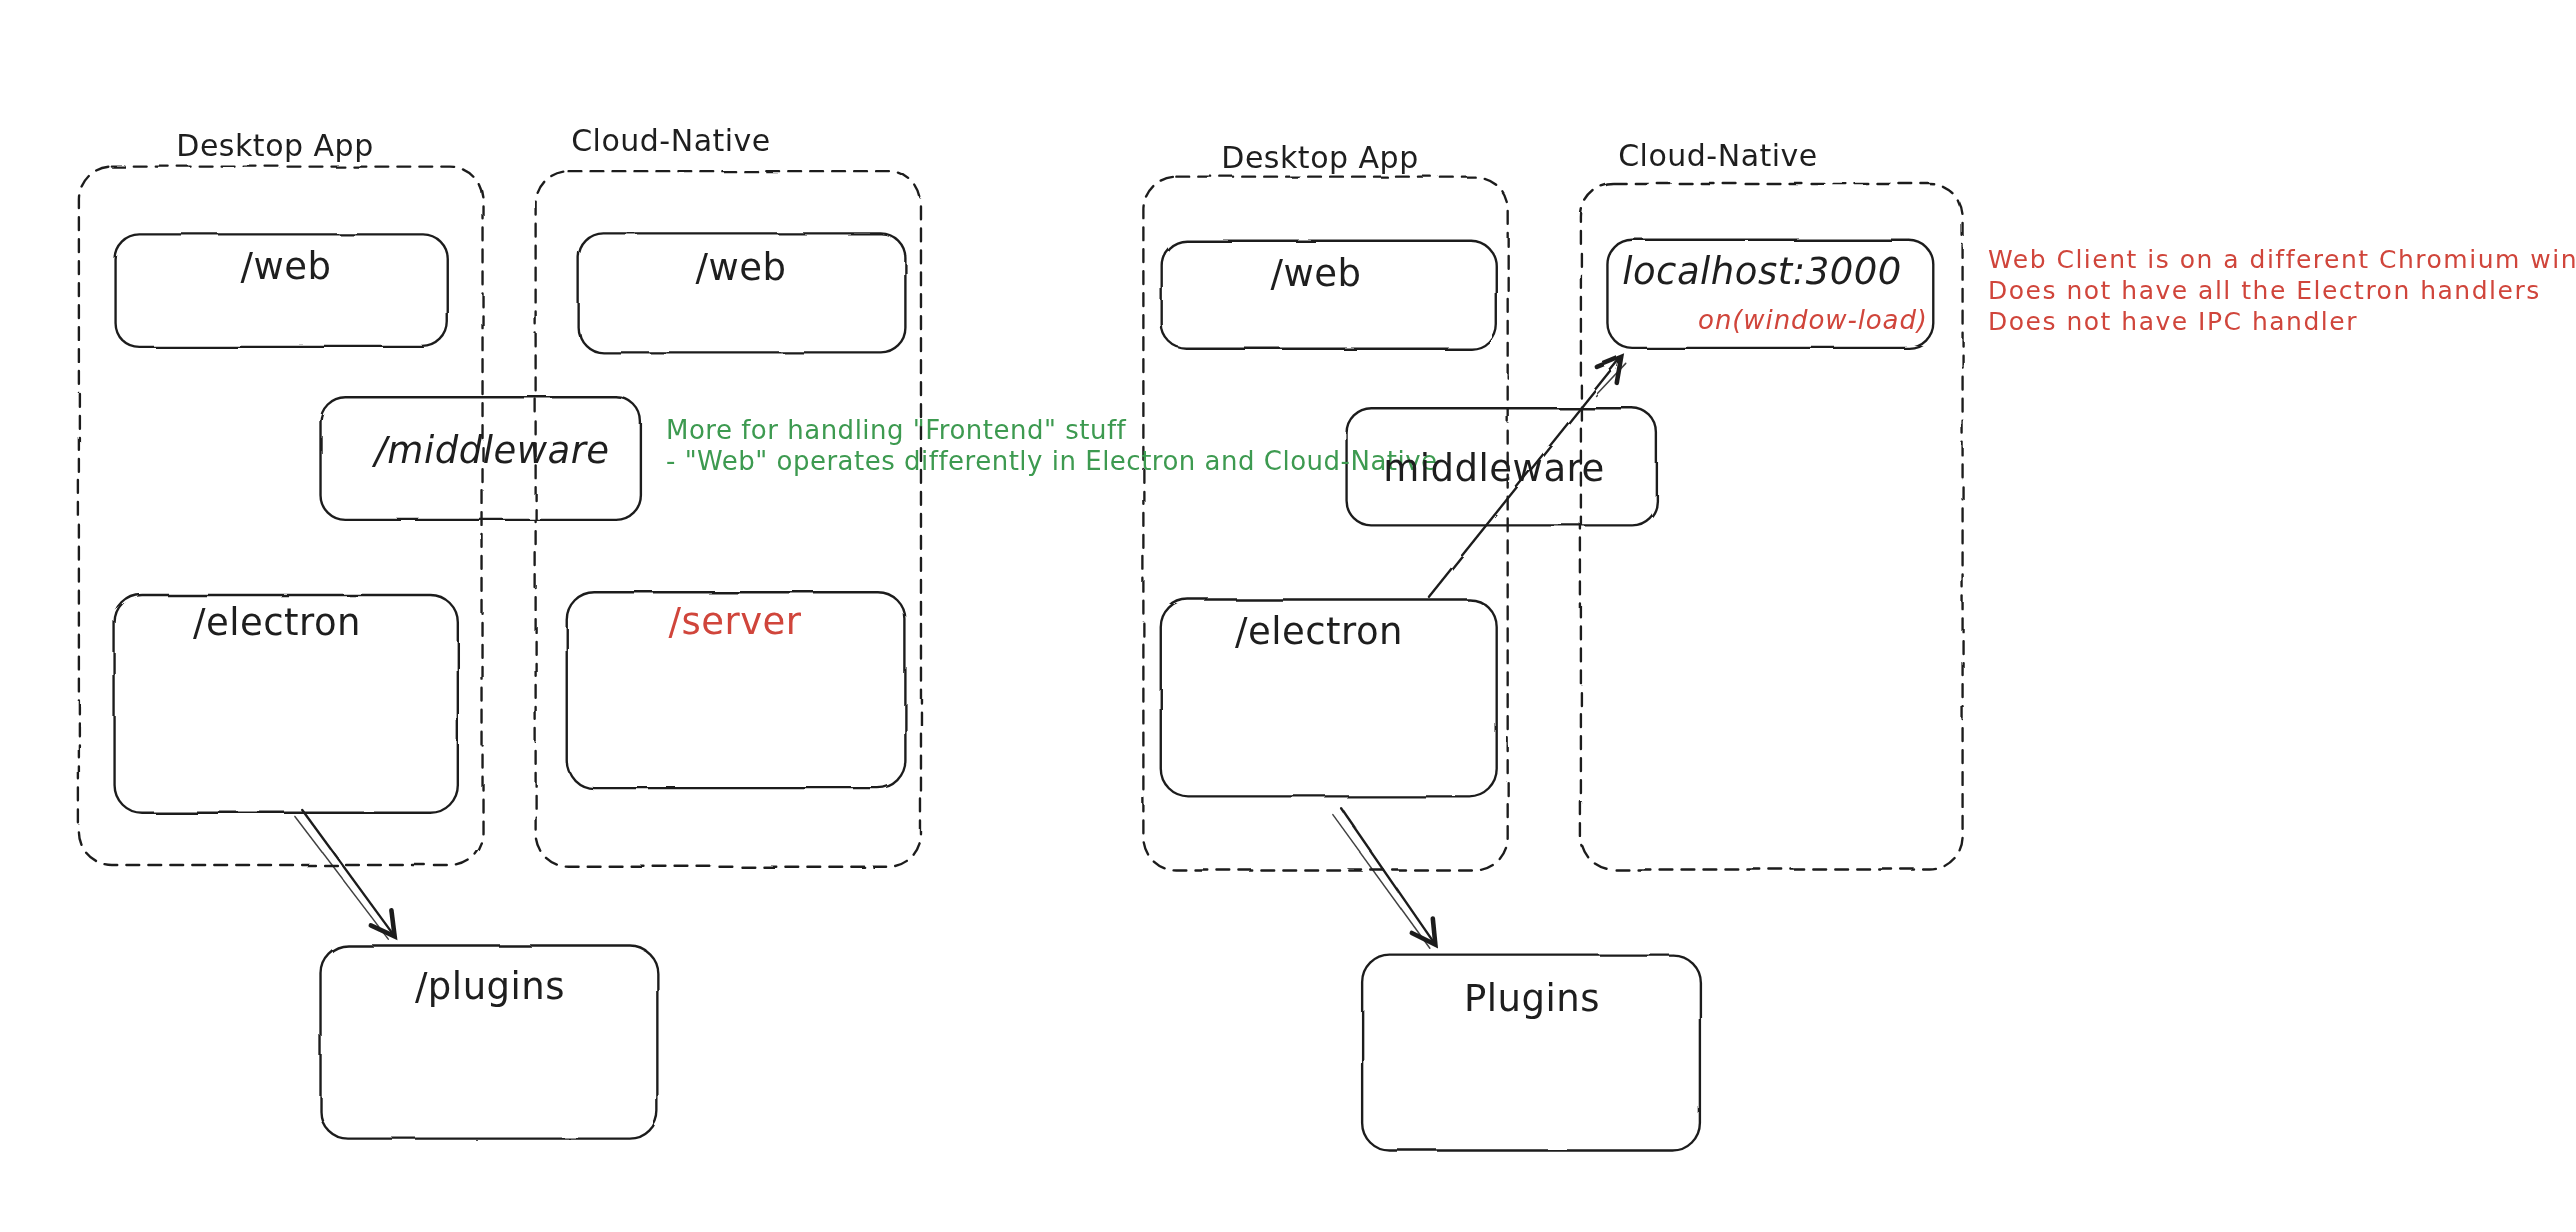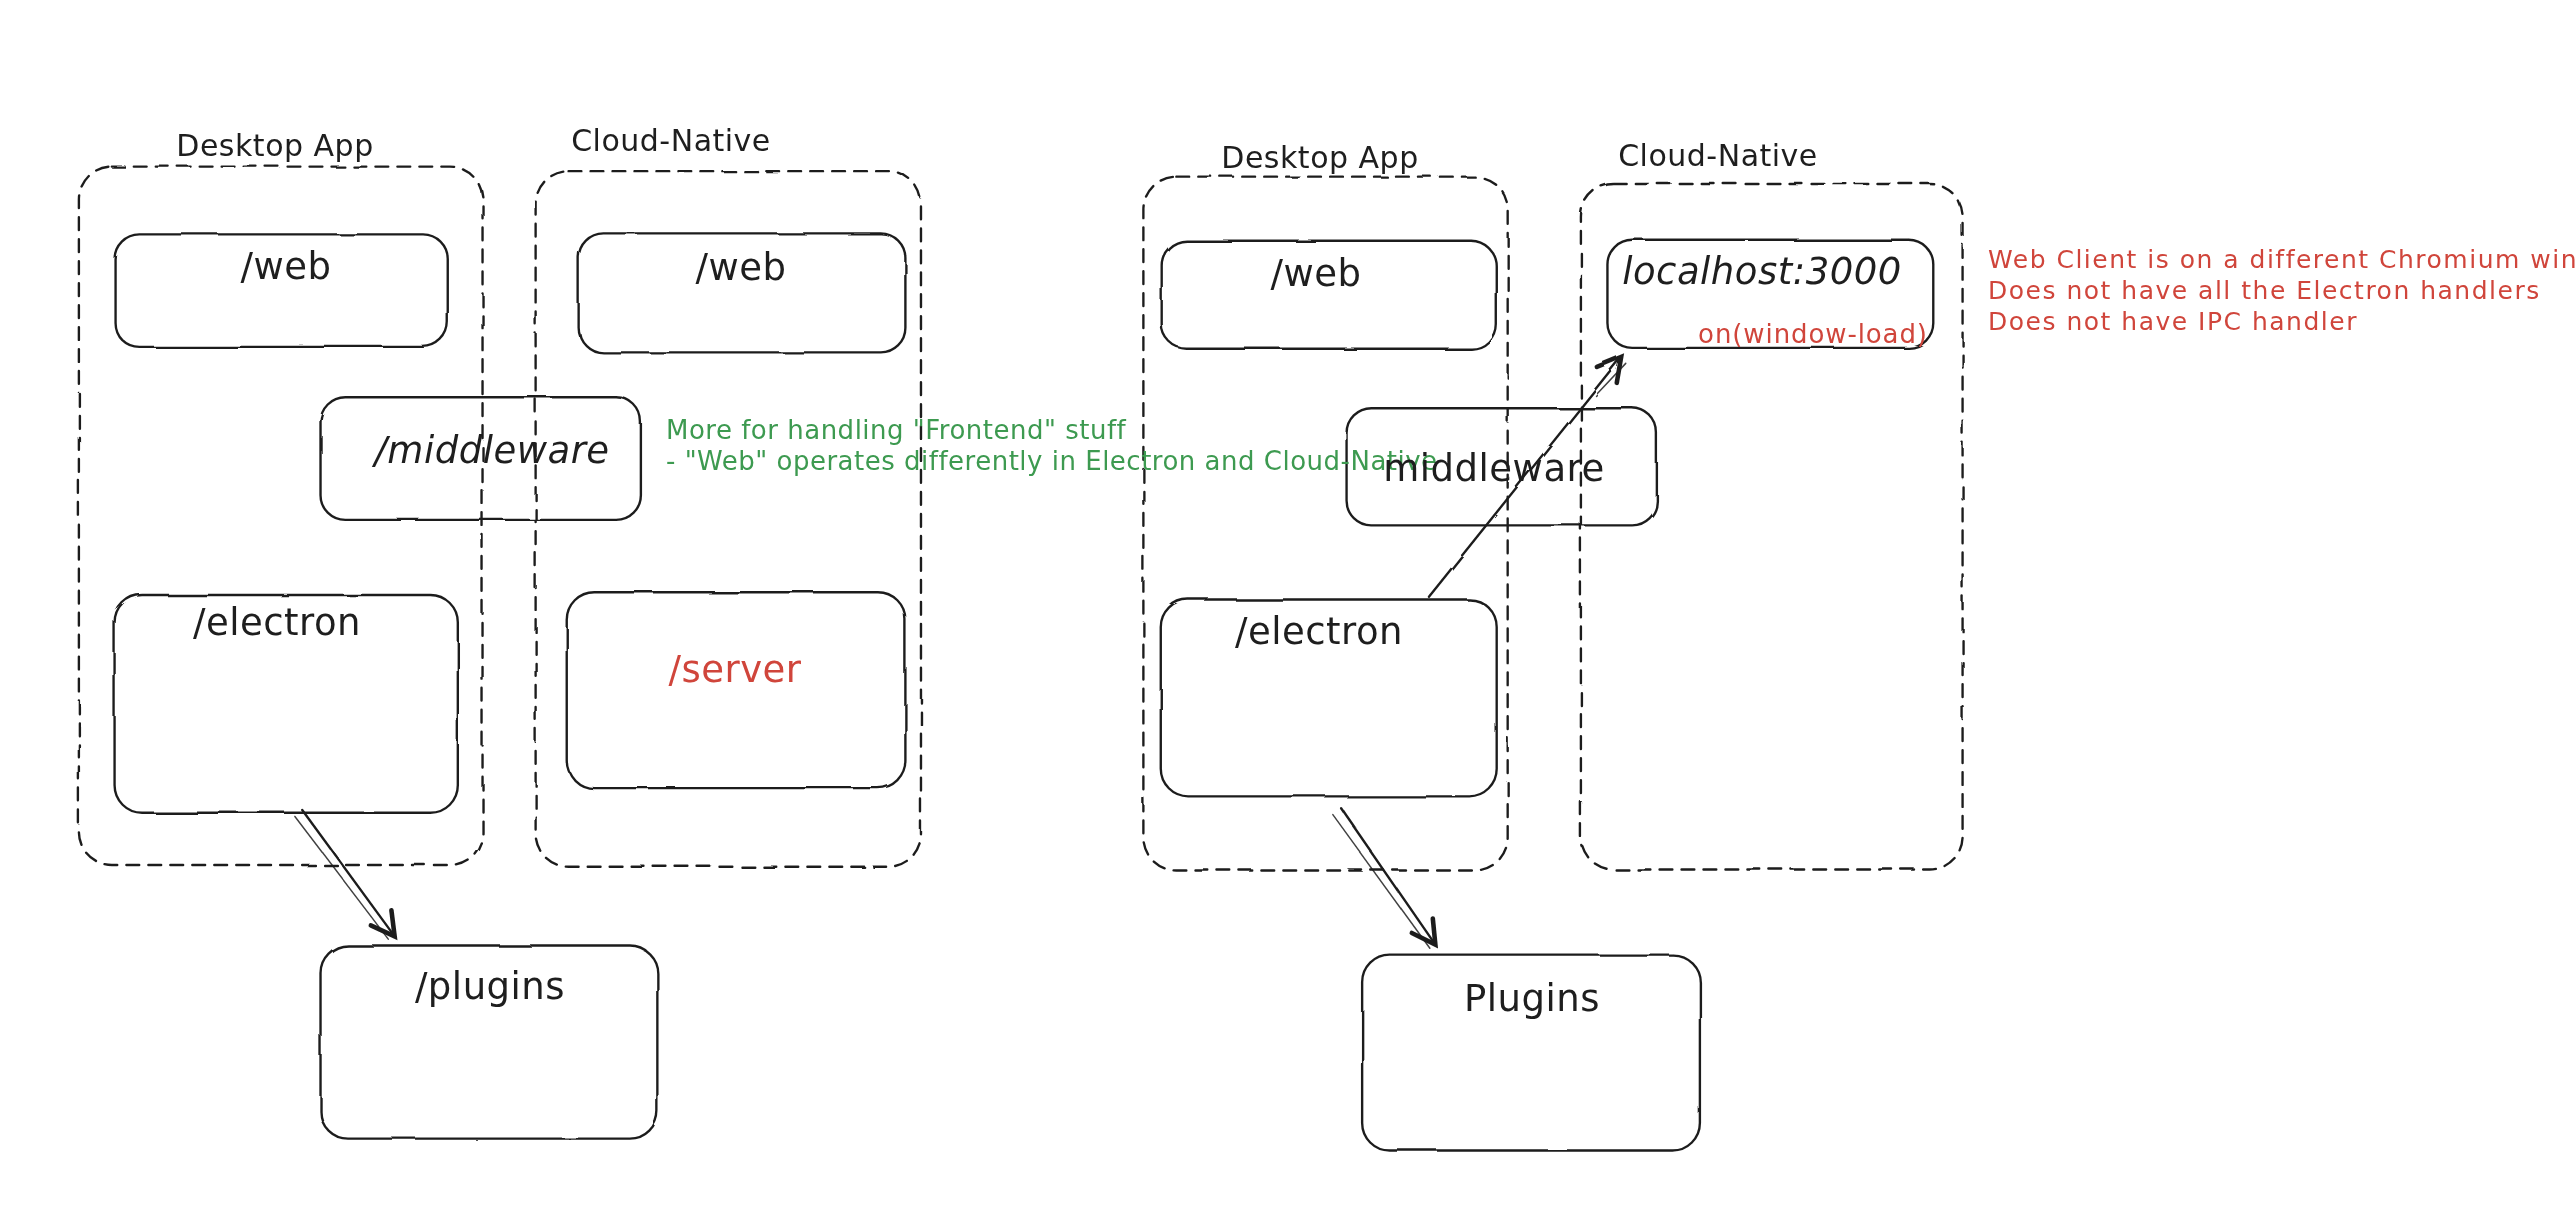--- a/index.html
+++ b/index.html
@@ -83,33 +83,33 @@
       </g>
     </g>
   </svg>
 
   <div class="lbl title" style="left:275px;top:145px;">Desktop App</div>
   <div class="lbl title" style="left:671px;top:140px;">Cloud-Native</div>
   <div class="lbl boxlbl" style="left:286px;top:266px;">/web</div>
   <div class="lbl boxlbl" style="left:741px;top:267px;">/web</div>
   <div class="lbl boxlbl" style="left:492px;top:450px;font-style:italic;">/middleware</div>
   <div class="lbl boxlbl" style="left:277px;top:622px;">/electron</div>
-  <div class="lbl boxlbl red-text" style="left:735px;top:621px;margin-top:48px;">/server</div>
+  <div class="lbl boxlbl red-text" style="left:735px;top:621px;">/server</div>
   <div class="lbl boxlbl" style="left:490px;top:986px;">/plugins</div>
 
   <div class="note note-green" style="left:666px;top:415px;">
     <div>More for handling "Frontend" stuff</div>
     <div>- "Web" operates differently in Electron and Cloud-Native</div>
   </div>
 
   <div class="lbl title" style="left:1320px;top:157px;">Desktop App</div>
   <div class="lbl title" style="left:1718px;top:155px;">Cloud-Native</div>
   <div class="lbl boxlbl" style="left:1316px;top:273px;">/web</div>
   <div class="lbl boxlbl" style="left:1762px;top:271px;font-style:italic;">localhost:3000</div>
-  <div class="lbl onload red-text" style="left:1813px;top:334px;">on(window-load)</div>
+  <div class="lbl onload red-text" style="left:1813px;top:320px;font-style:italic;">on(window-load)</div>
   <div class="lbl boxlbl" style="left:1494px;top:468px;">middleware</div>
   <div class="lbl boxlbl" style="left:1319px;top:631px;">/electron</div>
   <div class="lbl boxlbl" style="left:1532px;top:998px;">Plugins</div>
 
   <div class="note note-red" style="left:1988px;top:244px;">
     <div>Web Client is on a different Chromium window</div>
     <div>Does not have all the Electron handlers</div>
     <div>Does not have IPC handler</div>
   </div>
 

